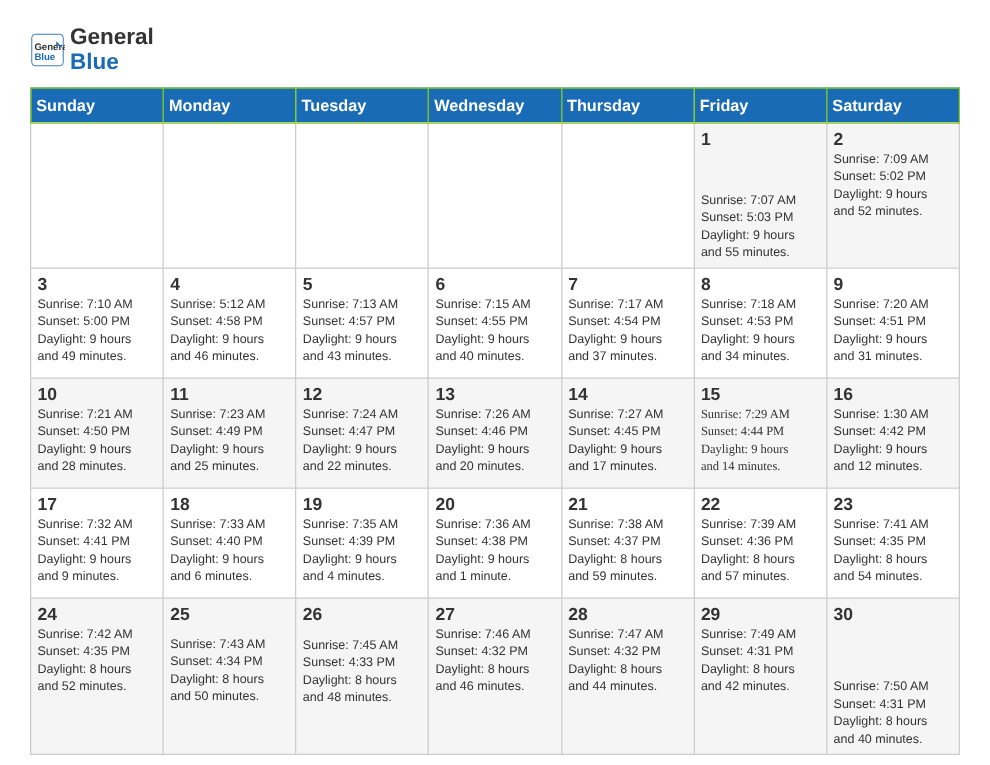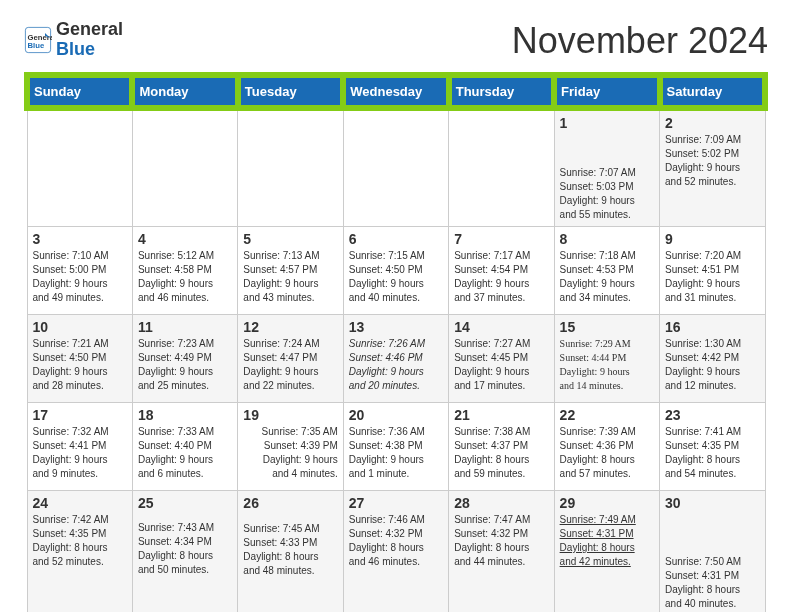--- a/index.html
+++ b/index.html
@@ -7,21 +7,21 @@
     .page { padding: 20px 24px; }
     .header { display: flex; justify-content: space-between; align-items: flex-start; margin-bottom: 10px; }
     .logo { display: flex; align-items: center; }
     .logo-text { font-size: 18px; font-weight: bold; color: #333; line-height: 1.1; }
     .logo-text span { color: #1a6bb5; }
     .logo-icon { width: 28px; height: 28px; margin-right: 4px; }
     .title-block { text-align: right; }
     .month-title { font-size: 36px; font-weight: normal; color: #333; }
     .location { font-size: 16px; color: #555; }
     table { width: 100%; border-collapse: collapse; table-layout: fixed; }
-    thead th { background: #1a6bb5; color: #fff; font-size: 13px; padding: 6px 4px; text-align: left; border: 6px solid #84cc16; }
+    thead th { background: #1a6bb5; color: #fff; font-size: 13px; padding: 6px 4px; text-align: left; border: 1px solid #84cc16; }
     tbody td { border: 1px solid #ccc; vertical-align: top; padding: 4px 5px; font-size: 10.5px; color: #333; height: 88px; }
     tbody tr:nth-child(odd) td { background: #f5f5f5; }
     tbody tr:nth-child(even) td { background: #fff; }
     .day-num { font-size: 14px; font-weight: bold; display: block; margin-bottom: 2px; }
     .day-info { font-size: 10px; line-height: 1.4; color: #333; }
     .empty { background: #fff !important; }
   </style>
 </head>
 <body>
 
@@ -33,21 +33,20 @@
         <text x="5" y="20" font-size="11" font-weight="bold" fill="#333">General</text>
         <text x="5" y="32" font-size="11" font-weight="bold" fill="#1a6bb5">Blue</text>
         <polygon points="30,10 38,18 30,14" fill="#1a6bb5"></polygon>
       </svg>
       <div class="logo-text">
         <div>General</div>
         <div><span>Blue</span></div>
       </div>
     </div>
     <div class="title-block">
-      <div class="month-title">November 2024</div>
     </div>
   </div>
 
   <table>
     <thead>
       <tr>
       <th>Sunday</th>
           <th>Monday</th>
           <th>Tuesday</th>
           <th>Wednesday</th>
@@ -96,21 +95,21 @@
           <td>
             <span class="day-num">5</span>
             <div class="day-info" style="white-space: pre-line;">Sunrise: 7:13 AM
 Sunset: 4:57 PM
 Daylight: 9 hours
 and 43 minutes.</div>
           </td>
           <td>
             <span class="day-num">6</span>
             <div class="day-info" style="white-space: pre-line;">Sunrise: 7:15 AM
-Sunset: 4:50 PM
+Sunset: 4:55 PM
 Daylight: 9 hours
 and 40 minutes.</div>
           </td>
           <td>
             <span class="day-num">7</span>
             <div class="day-info" style="white-space: pre-line;">Sunrise: 7:17 AM
 Sunset: 4:54 PM
 Daylight: 9 hours
 and 37 minutes.</div>
           </td>
@@ -146,21 +145,21 @@
           </td>
           <td>
             <span class="day-num">12</span>
             <div class="day-info" style="white-space: pre-line;">Sunrise: 7:24 AM
 Sunset: 4:47 PM
 Daylight: 9 hours
 and 22 minutes.</div>
           </td>
           <td>
             <span class="day-num">13</span>
-            <div class="day-info" style="white-space: pre-line; font-style: italic;">Sunrise: 7:26 AM
+            <div class="day-info" style="white-space: pre-line;">Sunrise: 7:26 AM
 Sunset: 4:46 PM
 Daylight: 9 hours
 and 20 minutes.</div>
           </td>
           <td>
             <span class="day-num">14</span>
             <div class="day-info" style="white-space: pre-line;">Sunrise: 7:27 AM
 Sunset: 4:45 PM
 Daylight: 9 hours
 and 17 minutes.</div>
@@ -190,21 +189,21 @@
           </td>
           <td>
             <span class="day-num">18</span>
             <div class="day-info" style="white-space: pre-line;">Sunrise: 7:33 AM
 Sunset: 4:40 PM
 Daylight: 9 hours
 and 6 minutes.</div>
           </td>
           <td>
             <span class="day-num">19</span>
-            <div class="day-info" style="white-space: pre-line; text-align: right;">Sunrise: 7:35 AM
+            <div class="day-info" style="white-space: pre-line;">Sunrise: 7:35 AM
 Sunset: 4:39 PM
 Daylight: 9 hours
 and 4 minutes.</div>
           </td>
           <td>
             <span class="day-num">20</span>
             <div class="day-info" style="white-space: pre-line;">Sunrise: 7:36 AM
 Sunset: 4:38 PM
 Daylight: 9 hours
 and 1 minute.</div>
@@ -262,21 +261,21 @@
           </td>
           <td>
             <span class="day-num">28</span>
             <div class="day-info" style="white-space: pre-line;">Sunrise: 7:47 AM
 Sunset: 4:32 PM
 Daylight: 8 hours
 and 44 minutes.</div>
           </td>
           <td>
             <span class="day-num">29</span>
-            <div class="day-info" style="white-space: pre-line; text-decoration: underline;">Sunrise: 7:49 AM
+            <div class="day-info" style="white-space: pre-line;">Sunrise: 7:49 AM
 Sunset: 4:31 PM
 Daylight: 8 hours
 and 42 minutes.</div>
           </td>
           <td>
             <span class="day-num">30</span>
             <div class="day-info" style="white-space: pre-line; margin-top: 44px;">Sunrise: 7:50 AM
 Sunset: 4:31 PM
 Daylight: 8 hours
 and 40 minutes.</div>

